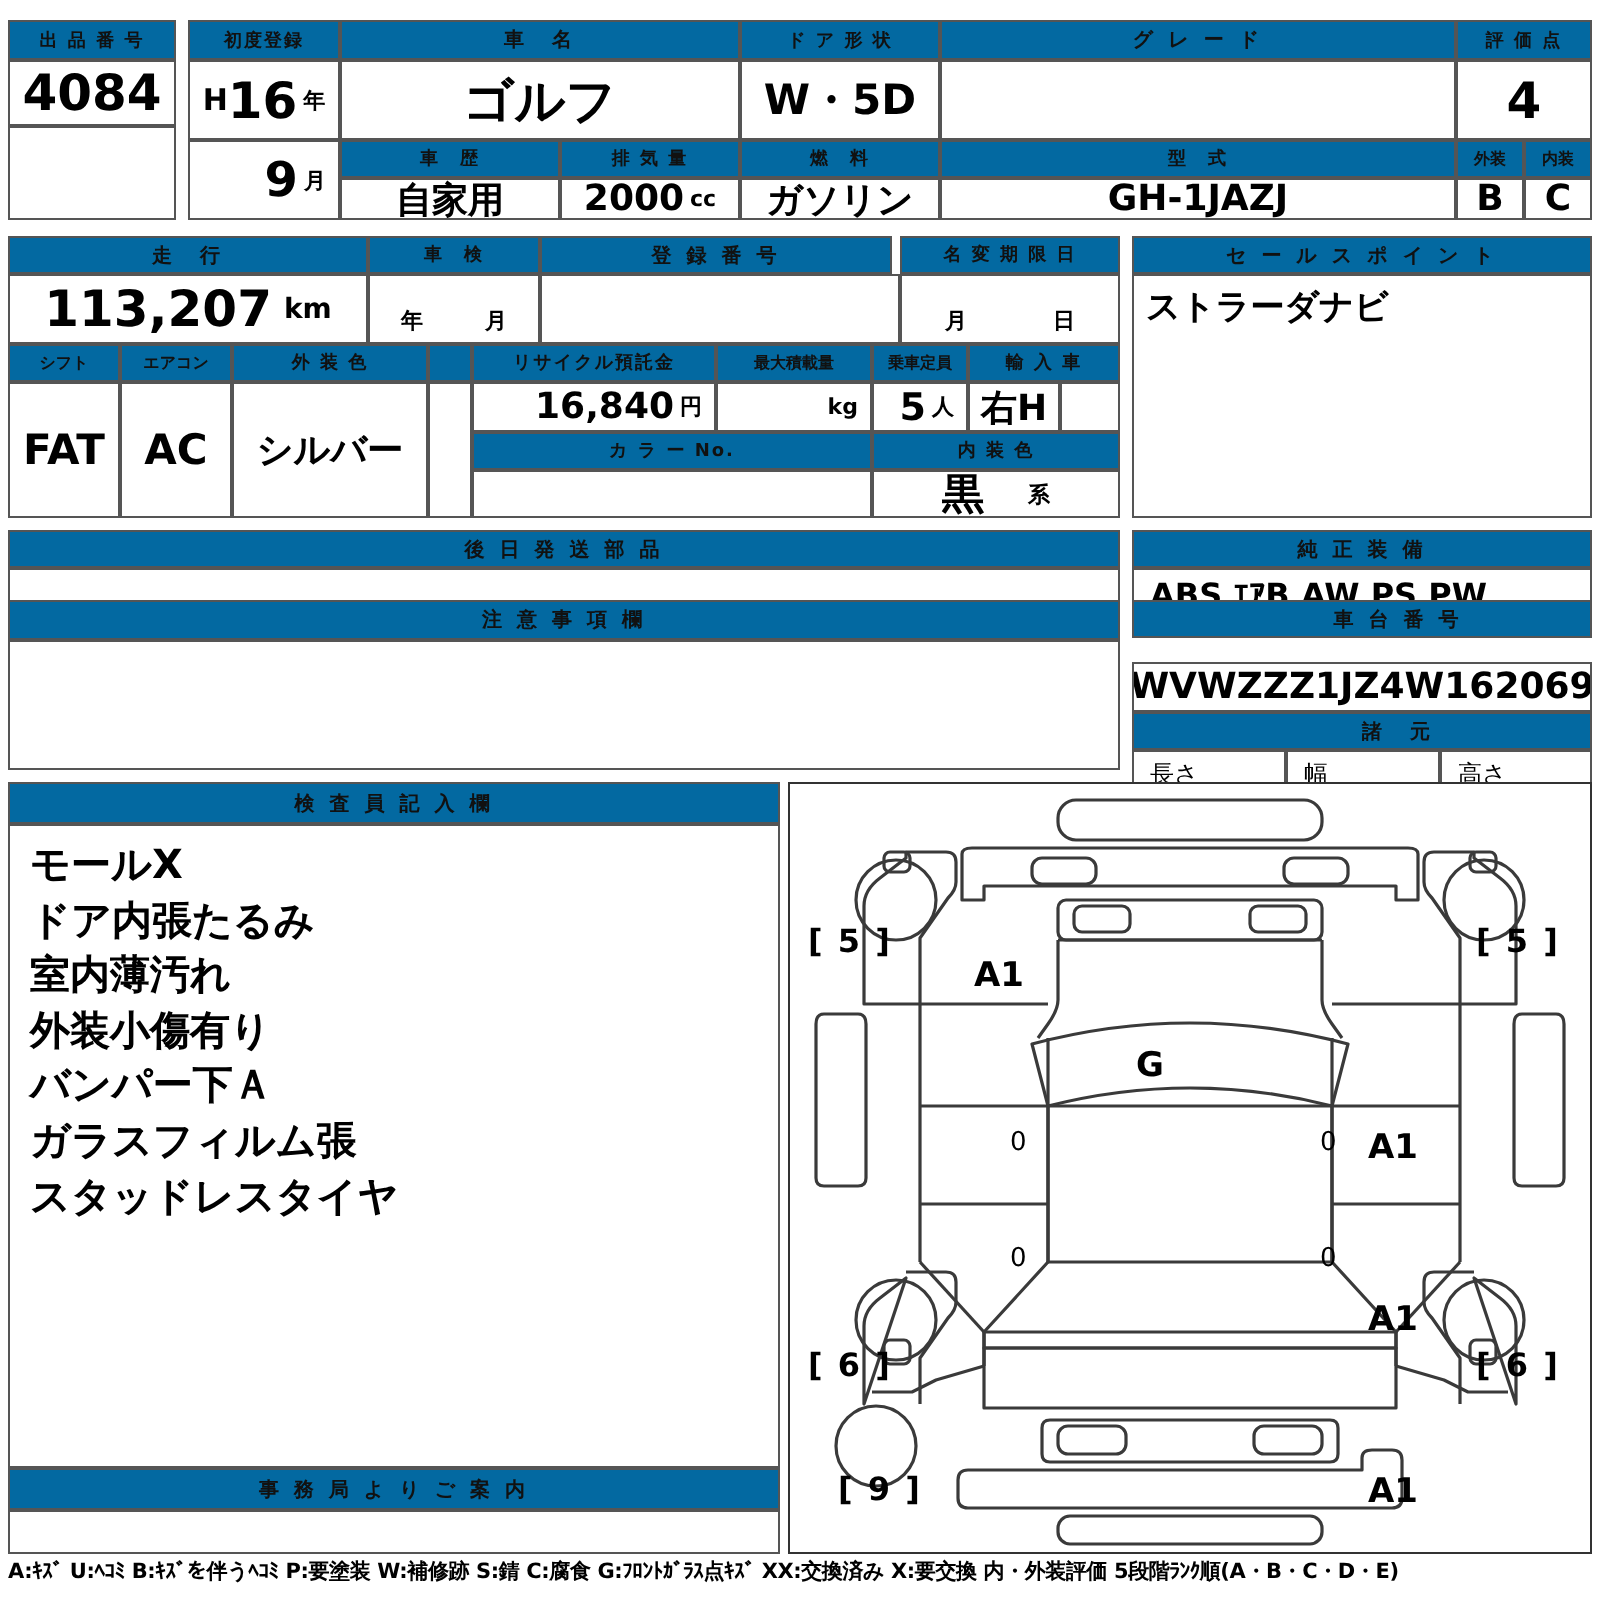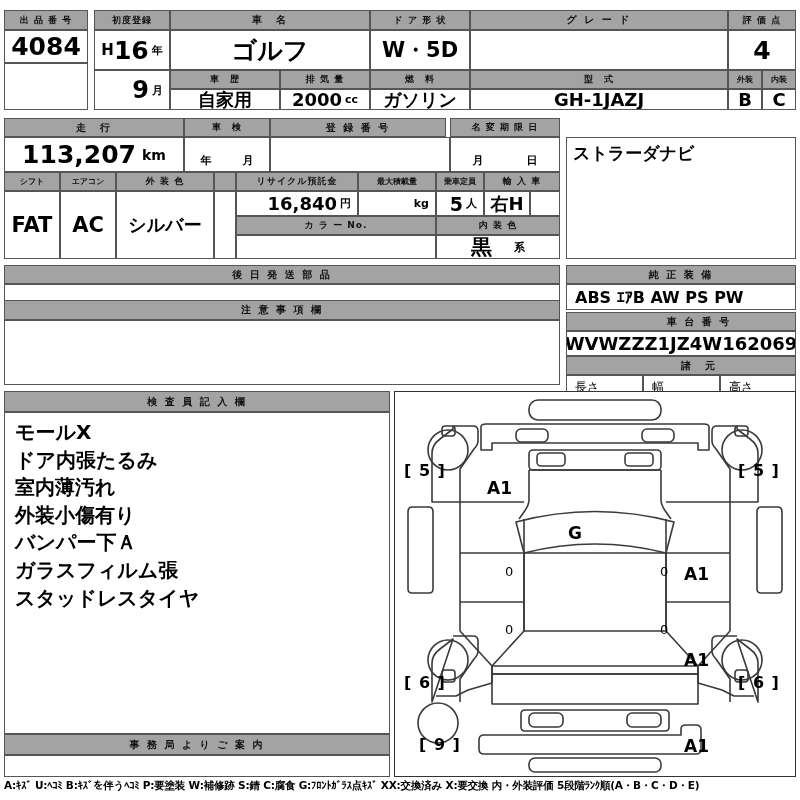--- a/index.html
+++ b/index.html
@@ -24,21 +24,21 @@
 
   
   .cell {
     position: absolute;
     box-sizing: border-box;
     border: 1px solid #555;
     background: #ffffff;
     overflow: hidden;
   }
   .hdr {
-    background: #a3a3a3;
+    background: #0369a1;
     font-size: 10px;
     letter-spacing: 2px;
     font-weight: bold;
     display: flex;
     align-items: center;
     justify-content: center;
     color: #111;
   }
   .hdr.small { font-size: 9px; letter-spacing: 1px; }
   .hdr.tiny  { font-size: 8px;  letter-spacing: 0px; }
@@ -168,20 +168,21 @@
 
   <div class="cell hdr" style="left:270px; top:118px; width:176px; height:19px;">登 録 番 号</div>
   <div class="cell val md" style="left:270px; top:137px; width:180px; height:35px;"></div>
 
   <div class="cell hdr small" style="left:450px; top:118px; width:110px; height:19px;">名 変 期 限 日</div>
   <div class="cell" style="left:450px; top:137px; width:110px; height:35px; display:flex; align-items:flex-end; justify-content:space-around; padding-bottom:3px;">
     <span style="font-size:11px;font-weight:bold;">月</span>
     <span style="font-size:11px;font-weight:bold;">日</span>
   </div>
 
+  <div class="cell hdr" style="left:566px; top:118px; width:230px; height:19px;">セ ー ル ス ポ イ ン ト</div>
   <div class="cell" style="left:566px; top:137px; width:230px; height:122px; padding:4px 0 0 6px; font-size:17px; font-weight:bold;">ストラーダナビ</div>
 
   <div class="cell hdr tiny" style="left:4px;   top:172px; width:56px;  height:19px;">シフト</div>
   <div class="cell hdr tiny" style="left:60px;  top:172px; width:56px;  height:19px;">エアコン</div>
   <div class="cell hdr small" style="left:116px; top:172px; width:98px;  height:19px;">外 装 色</div>
   <div class="cell hdr tiny" style="left:214px; top:172px; width:22px; height:19px;"></div>
 
   <div class="cell val" style="left:4px;   top:191px; width:56px;  height:68px;">FAT</div>
   <div class="cell val" style="left:60px;  top:191px; width:56px;  height:68px;">AC</div>
   <div class="cell val md" style="left:116px; top:191px; width:98px;  height:68px;">シルバー</div>
@@ -220,21 +221,21 @@
 
   <div class="cell hdr" style="left:4px; top:265px; width:556px; height:19px;">後 日 発 送 部 品</div>
   <div class="cell" style="left:4px; top:284px; width:556px; height:26px; padding:3px 0 0 8px; font-size:15px; font-weight:bold;"></div>
 
   <div class="cell hdr" style="left:4px; top:300px; width:556px; height:20px;">注 意 事 項 欄</div>
   <div class="cell" style="left:4px; top:320px; width:556px; height:65px; padding:3px 0 0 8px; font-size:15px; font-weight:bold;"></div>
 
   <div class="cell hdr" style="left:566px; top:265px; width:230px; height:19px;">純 正 装 備</div>
   <div class="cell" style="left:566px; top:284px; width:230px; height:26px; display:flex; align-items:center; padding-left:8px; font-size:16px; font-weight:bold;">ABS ｴｱB AW PS PW</div>
 
-  <div class="cell hdr" style="left:566px; top:312px; width:230px; height:19px;padding-left:36px;">車 台 番 号</div>
+  <div class="cell hdr" style="left:566px; top:300px; width:230px; height:19px;padding-left:36px;">車 台 番 号</div>
   <div class="cell val md" style="left:566px; top:331px; width:230px; height:25px;">WVWZZZ1JZ4W162069</div>
 
   <div class="cell hdr" style="left:566px; top:356px; width:230px; height:19px;padding-left:36px;">諸　元</div>
   <div class="cell" style="left:566px; top:375px; width:77px; height:24px; display:flex; align-items:center; padding-left:8px; font-size:12px;">長さ</div>
   <div class="cell" style="left:643px; top:375px; width:77px; height:24px; display:flex; align-items:center; padding-left:8px; font-size:12px;">幅</div>
   <div class="cell" style="left:720px; top:375px; width:76px; height:24px; display:flex; align-items:center; padding-left:8px; font-size:12px;">高さ</div>
 
   <div class="cell hdr" style="left:4px; top:391px; width:386px; height:21px;">検 査 員 記 入 欄</div>
   <div class="cell" style="left:4px; top:412px; width:386px; height:322px;">
     <div class="notes-body" style="left:0; top:0; width:386px;">モールX

